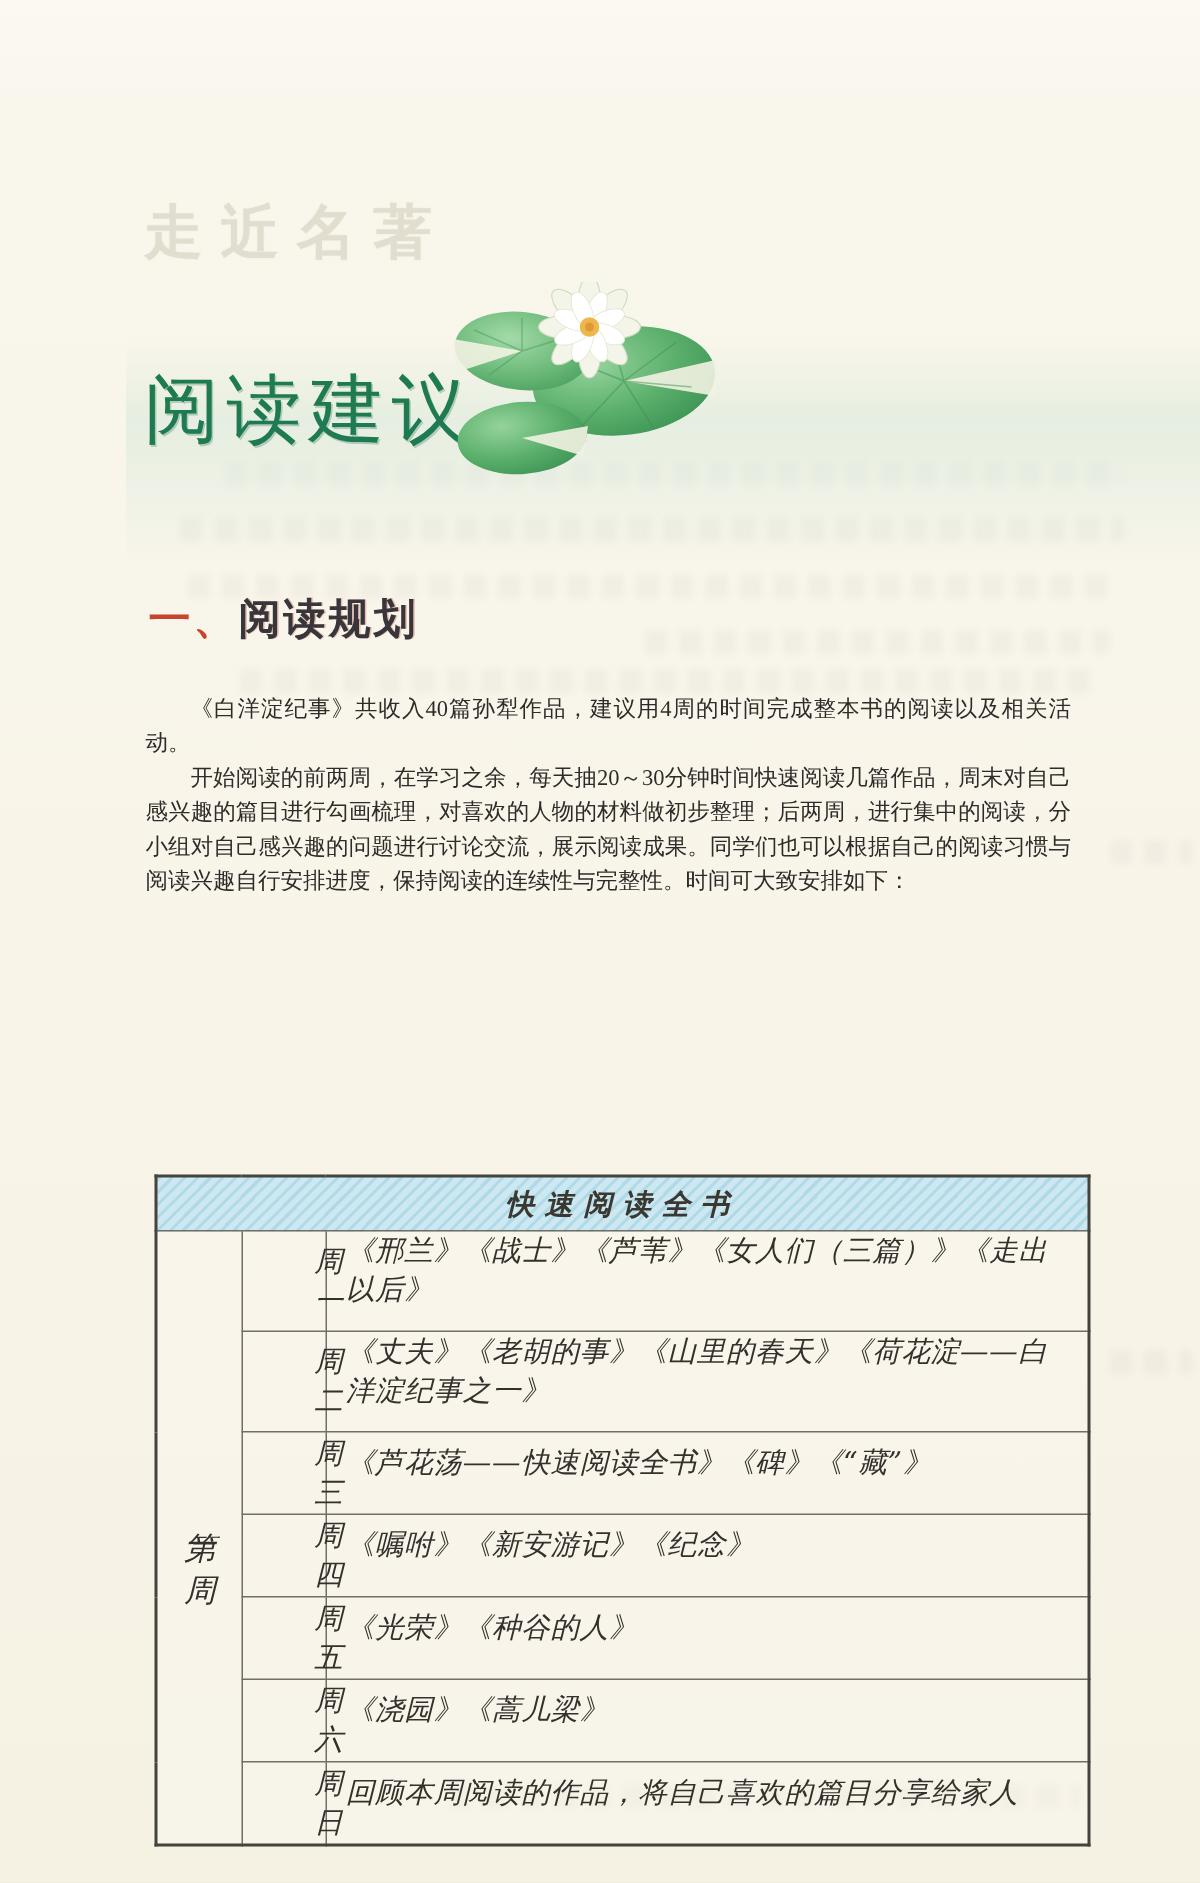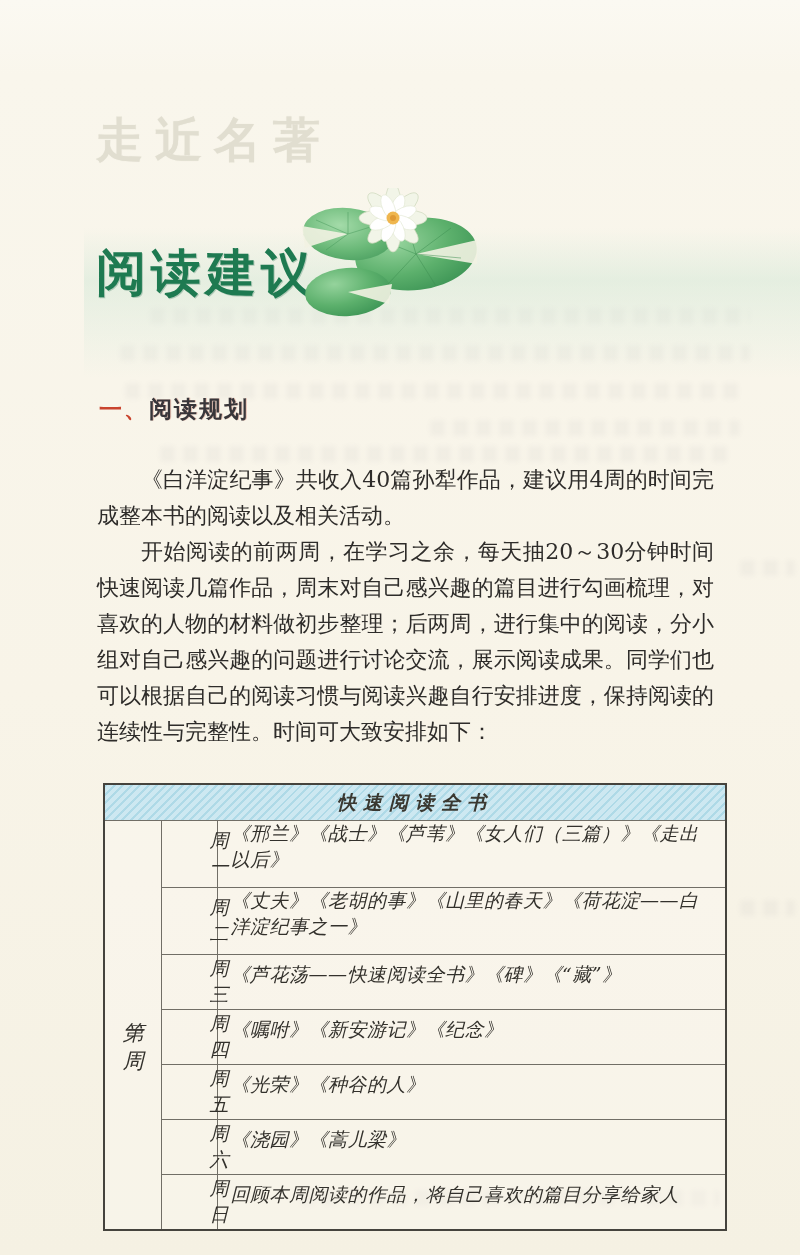--- a/index.html
+++ b/index.html
@@ -12,49 +12,49 @@
     position:relative;width:800px;height:1255px;overflow:hidden;
     background:linear-gradient(180deg,#fbf9f2 0%,#f9f6ec 6%,#f8f4e8 55%,#f5f1e3 100%);
   }
   
   .ghost-bar{
     position:absolute;height:16px;border-radius:3px;
     background:repeating-linear-gradient(90deg,rgba(108,108,120,.5) 0 15px,transparent 15px 23px);
     filter:blur(2.6px);opacity:.10;pointer-events:none;
   }
   .ghost-header{
-    position:absolute;left:96px;top:109px;
+    position:absolute;left:96px;top:128px;
     font-family:"DejaVu Serif","Liberation Serif",serif;
-    font-size:47px;font-weight:600;letter-spacing:12px;
+    font-size:39px;font-weight:600;letter-spacing:12px;
     color:#e1ded0;text-shadow:0 0 1px #e7e4d8;
     user-select:none;
   }
   .title-band{
     position:absolute;left:84px;top:228px;width:716px;height:150px;
     background:linear-gradient(180deg,rgba(208,231,214,0) 0%,rgba(205,230,212,.45) 35%,rgba(214,234,219,.30) 65%,rgba(220,236,224,0) 100%);
     pointer-events:none;
   }
   .page-title{
     position:absolute;left:96px;top:240px;margin:0;
     font-family:"DejaVu Sans","Liberation Sans",sans-serif;
-    font-size:50px;font-weight:bold;letter-spacing:5px;
+    font-size:50px;font-weight:normal;letter-spacing:5px;
     color:#1e7a51;text-shadow:1px 1px 0 rgba(16,90,60,.25);
   }
   .lily{position:absolute;left:296px;top:188px;width:188px;height:132px;}
   .section-heading{
     position:absolute;left:99px;top:394px;margin:0;
     font-family:"DejaVu Sans","Liberation Sans",sans-serif;
-    font-size:23px;font-weight:bold;letter-spacing:2px;
+    font-size:28px;font-weight:bold;letter-spacing:2px;
   }
   .sec-num{color:#c9442e;}
   .sec-title{color:#38363a;text-shadow:1px 0 0 rgba(190,70,50,.30);}
   .body-text{
     position:absolute;left:97px;top:462px;width:617px;
-    font-size:22px;line-height:36px;color:#2e2c2a;
-    text-align:justify;text-justify:inter-character;
+    font-size:15px;line-height:23px;color:#2e2c2a;
+    text-align:justify;text-justify:inter-character;font-family:Liberation Serif, serif;
   }
   .body-text p{margin:0;text-indent:2em;}
   table.reading-table{
     position:absolute;left:103px;top:783px;width:624px;
     border-collapse:collapse;table-layout:fixed;
     font-size:19px;color:#33312c;
     font-style:italic;               
     background:rgba(252,250,244,.35);
   }
   table.reading-table td{

